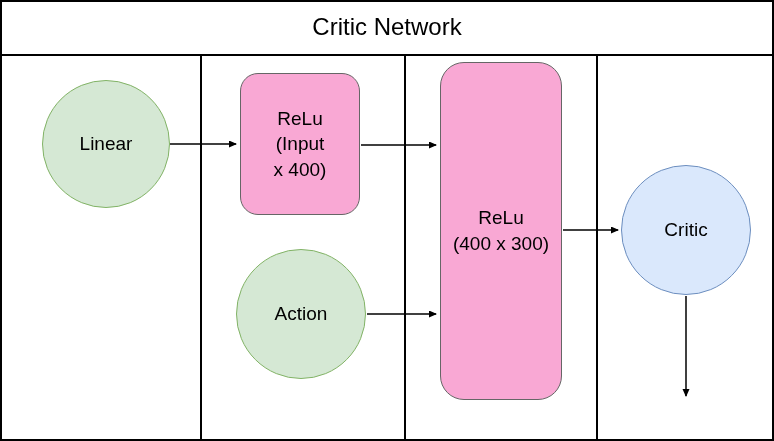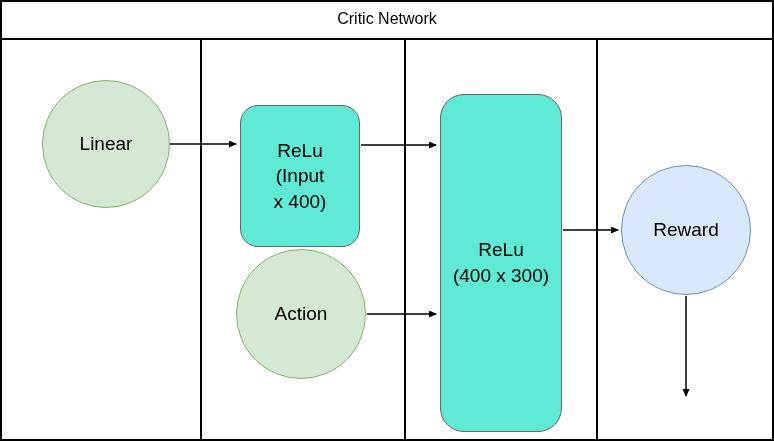--- a/index.html
+++ b/index.html
@@ -16,26 +16,26 @@
   .frame {
     position: absolute;
     inset: 0;
     border: 2px solid #000000;
     pointer-events: none;
     z-index: 6;
   }
   .title-bar {
     position: absolute;
     left: 0; top: 0; right: 0;
-    height: 40px;
+    height: 56px;
     border-bottom: 2px solid #000000;
     display: flex;
     align-items: center;
     justify-content: center;
-    font-size: 16px;
+    font-size: 24px;
     background: #ffffff;
     z-index: 2;
   }
   .divider {
     position: absolute;
     top: 40px;
     bottom: 0;
     width: 2px;
     background: #000000;
     z-index: 1;
@@ -55,21 +55,21 @@
     justify-content: center;
     text-align: center;
     font-size: 19px;
     line-height: 1.35;
     z-index: 2;
   }
   .node .label { white-space: pre-line; }
   .ellipse { border-radius: 50%; }
   .green { background: #d5e8d4; border: 1px solid #82b366; }
   .blue  { background: #dae8fc; border: 1px solid #6c8ebf; }
-  .gray  { background: #5eead4; border: 1px solid #666666; margin-top: 32px; }
+  .gray  { background: #f9a8d4; border: 1px solid #666666; }
   .node-state  { left: 42px;  top: 80px;  width: 128px; height: 128px; }
   .node-relu-input { left: 240px; top: 73px;  width: 120px; height: 142px; border-radius: 18px; }
   .node-action { left: 236px; top: 249px; width: 130px; height: 130px; align-items: center; }
   .node-relu-hidden { left: 440px; top: 62px;  width: 122px; height: 338px; border-radius: 24px; }
   .node-linear { left: 621px; top: 165px; width: 130px; height: 130px; }
   .reward-label {
     position: absolute;
     left: 598px; top: 401px; width: 172px;
     text-align: center;
     font-size: 19px;
@@ -115,18 +115,18 @@
   <div class="node ellipse green node-action">
     <span class="label">Action</span>
   </div>
 
   <div class="node gray node-relu-hidden">
     <span class="label">ReLu
 (400 x 300)</span>
   </div>
 
   <div class="node ellipse blue node-linear">
-    <span class="label">Reward</span>
+    <span class="label">Critic</span>
   </div>
 
 
   <div class="frame"></div>
 </div>
 
 </body></html>

